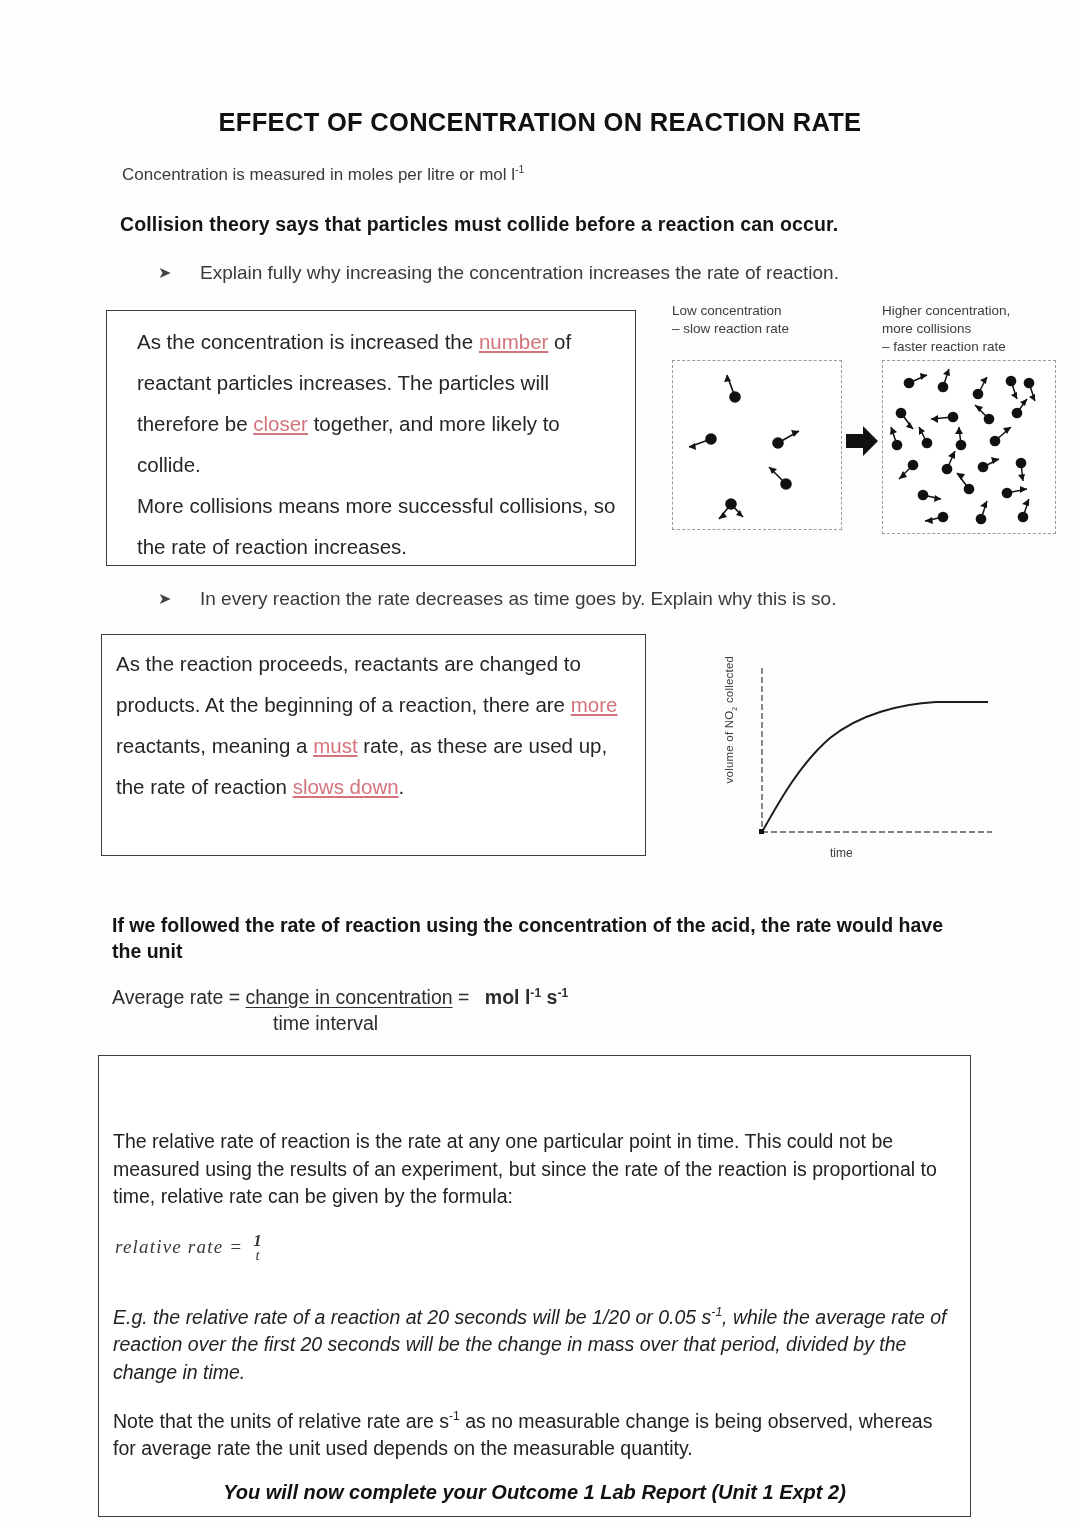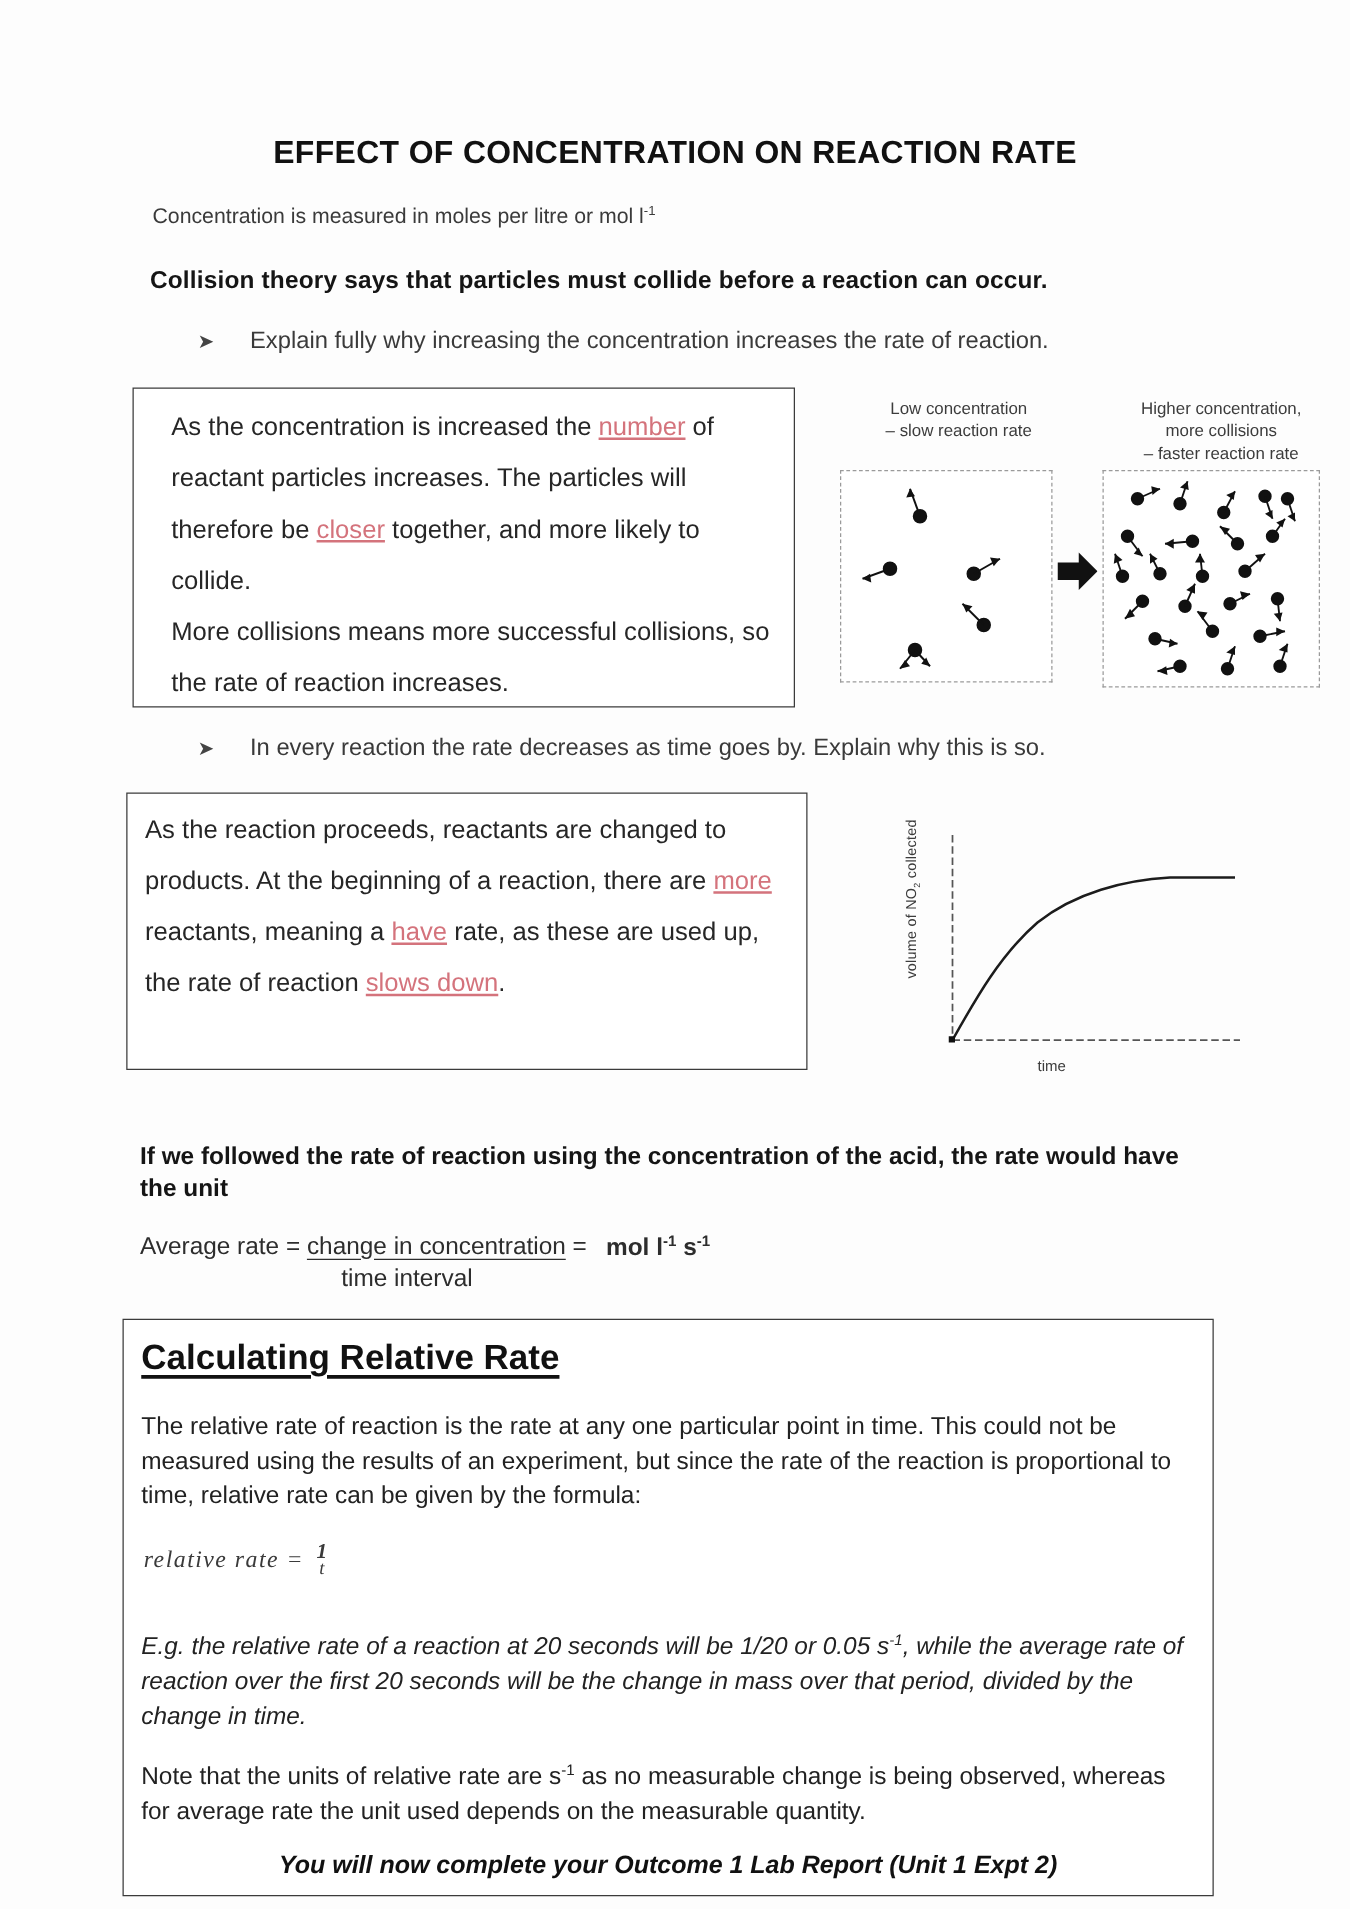--- a/index.html
+++ b/index.html
@@ -89,24 +89,23 @@
     color: #d4737c;
     text-decoration: underline;
     text-decoration-color: #d4737c;
     text-underline-offset: 2px;
   }
 
   
   .particle-diagram {
     position: absolute;
     left: 666px;
-    top: 318px;
+    top: 302px;
     width: 400px;
     height: 230px;
-    text-align: center;
   }
   .pd-caption {
     position: absolute;
     font-size: 13.5px;
     line-height: 18px;
     color: #3c3c3c;
     white-space: pre-line;
   }
   #pd-caption-left { left: 6px; top: 0px; width: 190px; }
   #pd-caption-right { left: 216px; top: 0px; width: 190px; }
@@ -398,21 +397,21 @@
     </div>
   </div>
 
   <div class="bullet" id="bullet-2">
     <span class="arrow">➤</span>
     <span class="btext">In every reaction the rate decreases as time goes by. Explain why this is so.</span>
   </div>
 
   <div class="answer-box" id="answer-box-2">
     <div class="answer-text">
-      <span> As the reaction proceeds, reactants are changed to products. At the beginning of a reaction, there are </span><span class="hl">more</span><span> reactants, meaning a </span><span class="hl">have</span><span> rate, as these are used up, the rate of reaction </span><span class="hl">slows down</span><span>.</span>
+      <span> As the reaction proceeds, reactants are changed to products. At the beginning of a reaction, there are </span><span class="hl">more</span><span> reactants, meaning a </span><span class="hl">must</span><span> rate, as these are used up, the rate of reaction </span><span class="hl">slows down</span><span>.</span>
     </div>
   </div>
 
   <div class="rate-graph">
     <div class="graph-ylabel"><span>volume of NO</span><sub>2</sub><span> collected</span></div>
     <svg width="300" height="190" viewBox="0 0 300 190">
       <line x1="62" y1="8" x2="62" y2="172" stroke="#555" stroke-width="1.4" stroke-dasharray="6 3"></line>
       <line x1="62" y1="172" x2="292" y2="172" stroke="#555" stroke-width="1.4" stroke-dasharray="6 3"></line>
       <path d="M62,172 C 80,140 100,104 130,78 C 160,54 200,44 236,42 L 288,42" fill="none" stroke="#1c1c1c" stroke-width="2"></path>
       <rect x="59" y="169" width="5" height="5" fill="#111"></rect>
@@ -421,21 +420,20 @@
   </div>
 
   <div class="unit-statement">If we followed the rate of reaction using the concentration of the acid, the rate would have the unit</div>
 
   <div class="avg-rate">
     <span>Average rate =  </span><span class="num">change in concentration</span><span> = </span><span class="units"><span>mol l</span><sup>-1</sup><span> s</span><sup>-1</sup></span>
     <span class="denom">time interval</span>
   </div>
 
   <div id="relative-rate-box">
-    <div class="rr-heading">Calculating Relative Rate</div>
 
     <div class="rr-para" id="rr-para-1">The relative rate of reaction is the rate at any one particular point in time. This could not be measured using the results of an experiment, but since the rate of the reaction is proportional to time, relative rate can be given by the formula:</div>
 
     <div class="rr-formula">
       <span>relative rate =</span>
       <span class="frac">
         <span class="top">1</span>
         <span class="bot">t</span>
       </span>
     </div>

